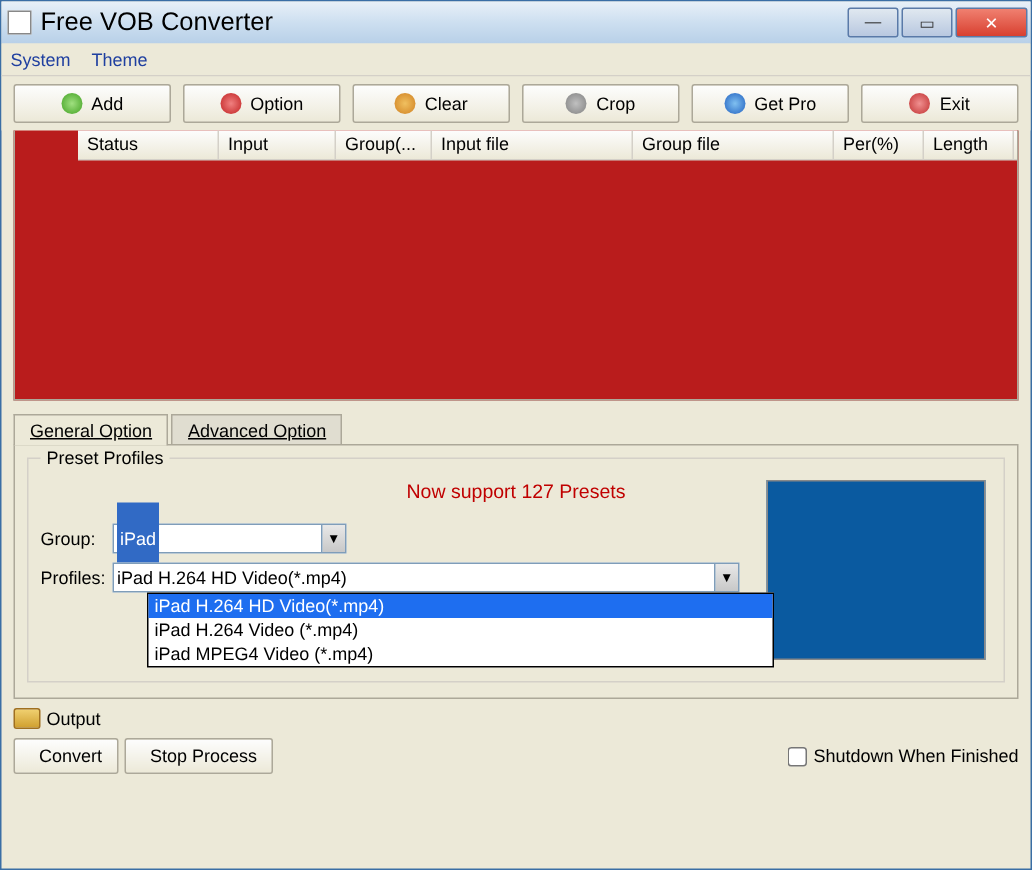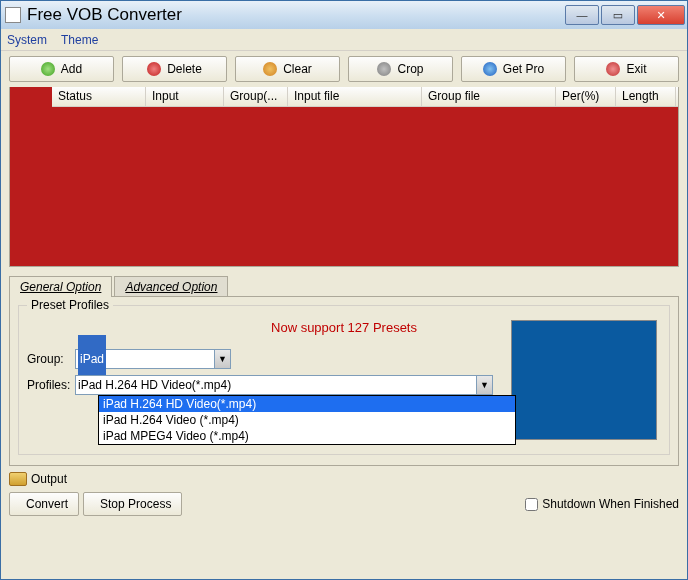--- a/index.html
+++ b/index.html
@@ -20,21 +20,21 @@
 .ic.red { background: radial-gradient(#f08080,#c02020); }
 .ic.orange { background: radial-gradient(#f0c060,#d08020); }
 .ic.scissors { background: radial-gradient(#c0c0c0,#808080); }
 .ic.blue { background: radial-gradient(#80c0f0,#2060c0); }
 .ic.exit { background: radial-gradient(#f09090,#c03030); }
 .list-area { margin: 0 8px; background: #b91c1c; border: 1px solid #aca899; border-top: none; height: 180px; padding-left: 42px; }
 .list-header { display: flex; height: 20px; background: linear-gradient(#fdfdfd,#ece9d8); border-bottom: 1px solid #d4d0c8; }
 .lh { border-right: 1px solid #d4d0c8; padding: 2px 6px; color: #000; white-space: nowrap; overflow: hidden; }
 .lh.c1{width:94px}.lh.c2{width:78px}.lh.c3{width:64px}.lh.c4{width:134px}.lh.c5{width:134px}.lh.c6{width:60px}.lh.c7{width:60px}
 .tabs-row { margin: 8px 8px 0 8px; display: flex; }
-.tab { padding: 3px 10px; background: #ece9d8; border: 1px solid #aca899; border-bottom: none; margin-right: 2px; position: relative; top: 1px; font-style: italic; }
+.tab { padding: 3px 10px; background: #ece9d8; border: 1px solid #aca899; border-bottom: none; margin-right: 2px; position: relative; top: 1px; }
 .tab.active { background: #ece9d8; z-index: 2; }
 .tab.inactive { background: #e0ddd0; }
 .tab-panel { margin: 0 8px; border: 1px solid #aca899; background: #ece9d8; padding: 8px; height: 170px; position: relative; }
 .fieldset { border: 1px solid #d4d0c8; padding: 8px; height: 150px; position: relative; }
 .fieldset .legend { position: absolute; top: -8px; left: 8px; background: #ece9d8; padding: 0 4px; }
 .preset-support { color: #c00000; font-size: 13px; text-align: center; margin: 6px 0 14px 0; }
 .row { display: flex; align-items: center; margin: 6px 0; }
 .row label { width: 48px; }
 .combo { height: 20px; background: #fff; border: 1px solid #7f9db9; display: flex; align-items: center; padding: 0 2px; position: relative; }
 .combo .sel { background: #316ac5; color: #fff; padding: 17px 2px; display: inline-block; }
@@ -73,21 +73,21 @@
     <span class="mi">Theme</span>
   </div>
 
   <div class="toolbar">
     <div class="tbtn">
         <span class="ic green"></span>
         <span>Add</span>
       </div>
     <div class="tbtn">
         <span class="ic red"></span>
-        <span>Delete</span>
+        <span>Option</span>
       </div>
     <div class="tbtn">
         <span class="ic orange"></span>
         <span>Clear</span>
       </div>
     <div class="tbtn">
         <span class="ic scissors"></span>
         <span>Crop</span>
       </div>
     <div class="tbtn">

